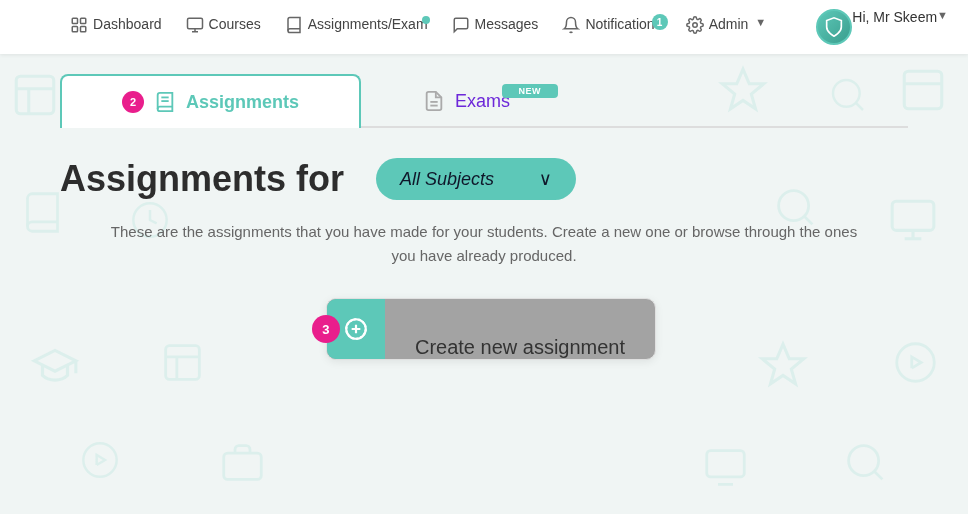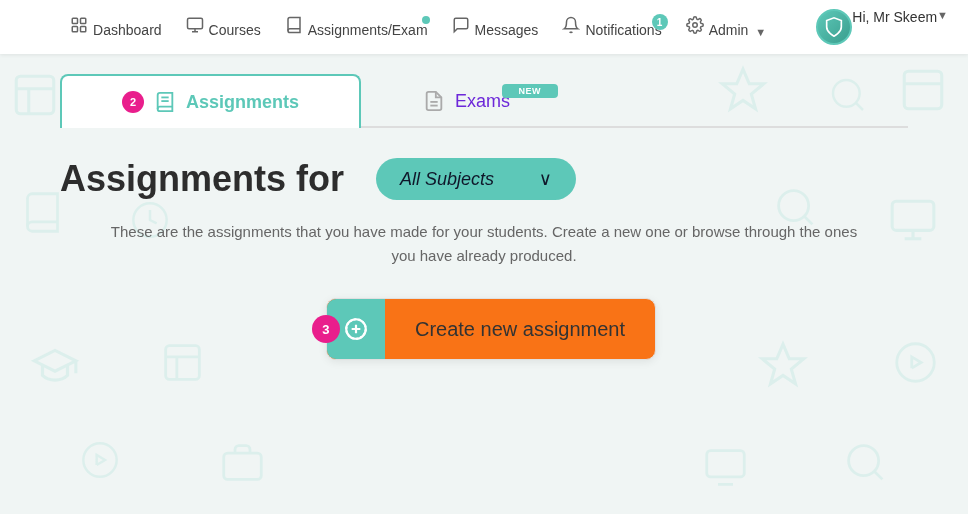--- a/index.html
+++ b/index.html
@@ -40,21 +40,21 @@
     }
     .nav-items {
       display: flex;
       align-items: center;
       gap: 4px;
       flex: 1;
       justify-content: center;
     }
     .nav-item {
       display: flex;
-      align-items: flex-end;
+      align-items: flex-start;
       gap: 5px;
       padding: 6px 10px;
       cursor: pointer;
       color: #444;
       font-size: 14px;
       border-radius: 6px;
       transition: background 0.15s;
       position: relative;
       white-space: nowrap;
     }
@@ -232,22 +232,22 @@
       display: flex;
       align-items: center;
       justify-content: center;
       font-weight: bold;
       margin-right: -14px;
       z-index: 2;
       position: relative;
     }
     .create-btn {
       display: flex;
-      align-items: center;
-      background: #f97316;
+      align-items: flex-end;
+      background: #a3a3a3;
       border: 1.5px solid #e0e0e0;
       border-radius: 10px;
       overflow: hidden;
       cursor: pointer;
       box-shadow: 0 2px 8px rgba(0,0,0,0.08);
       min-width: 300px;
     }
     .create-btn-icon {
       background: #5dc8b8;
       width: 58px;

